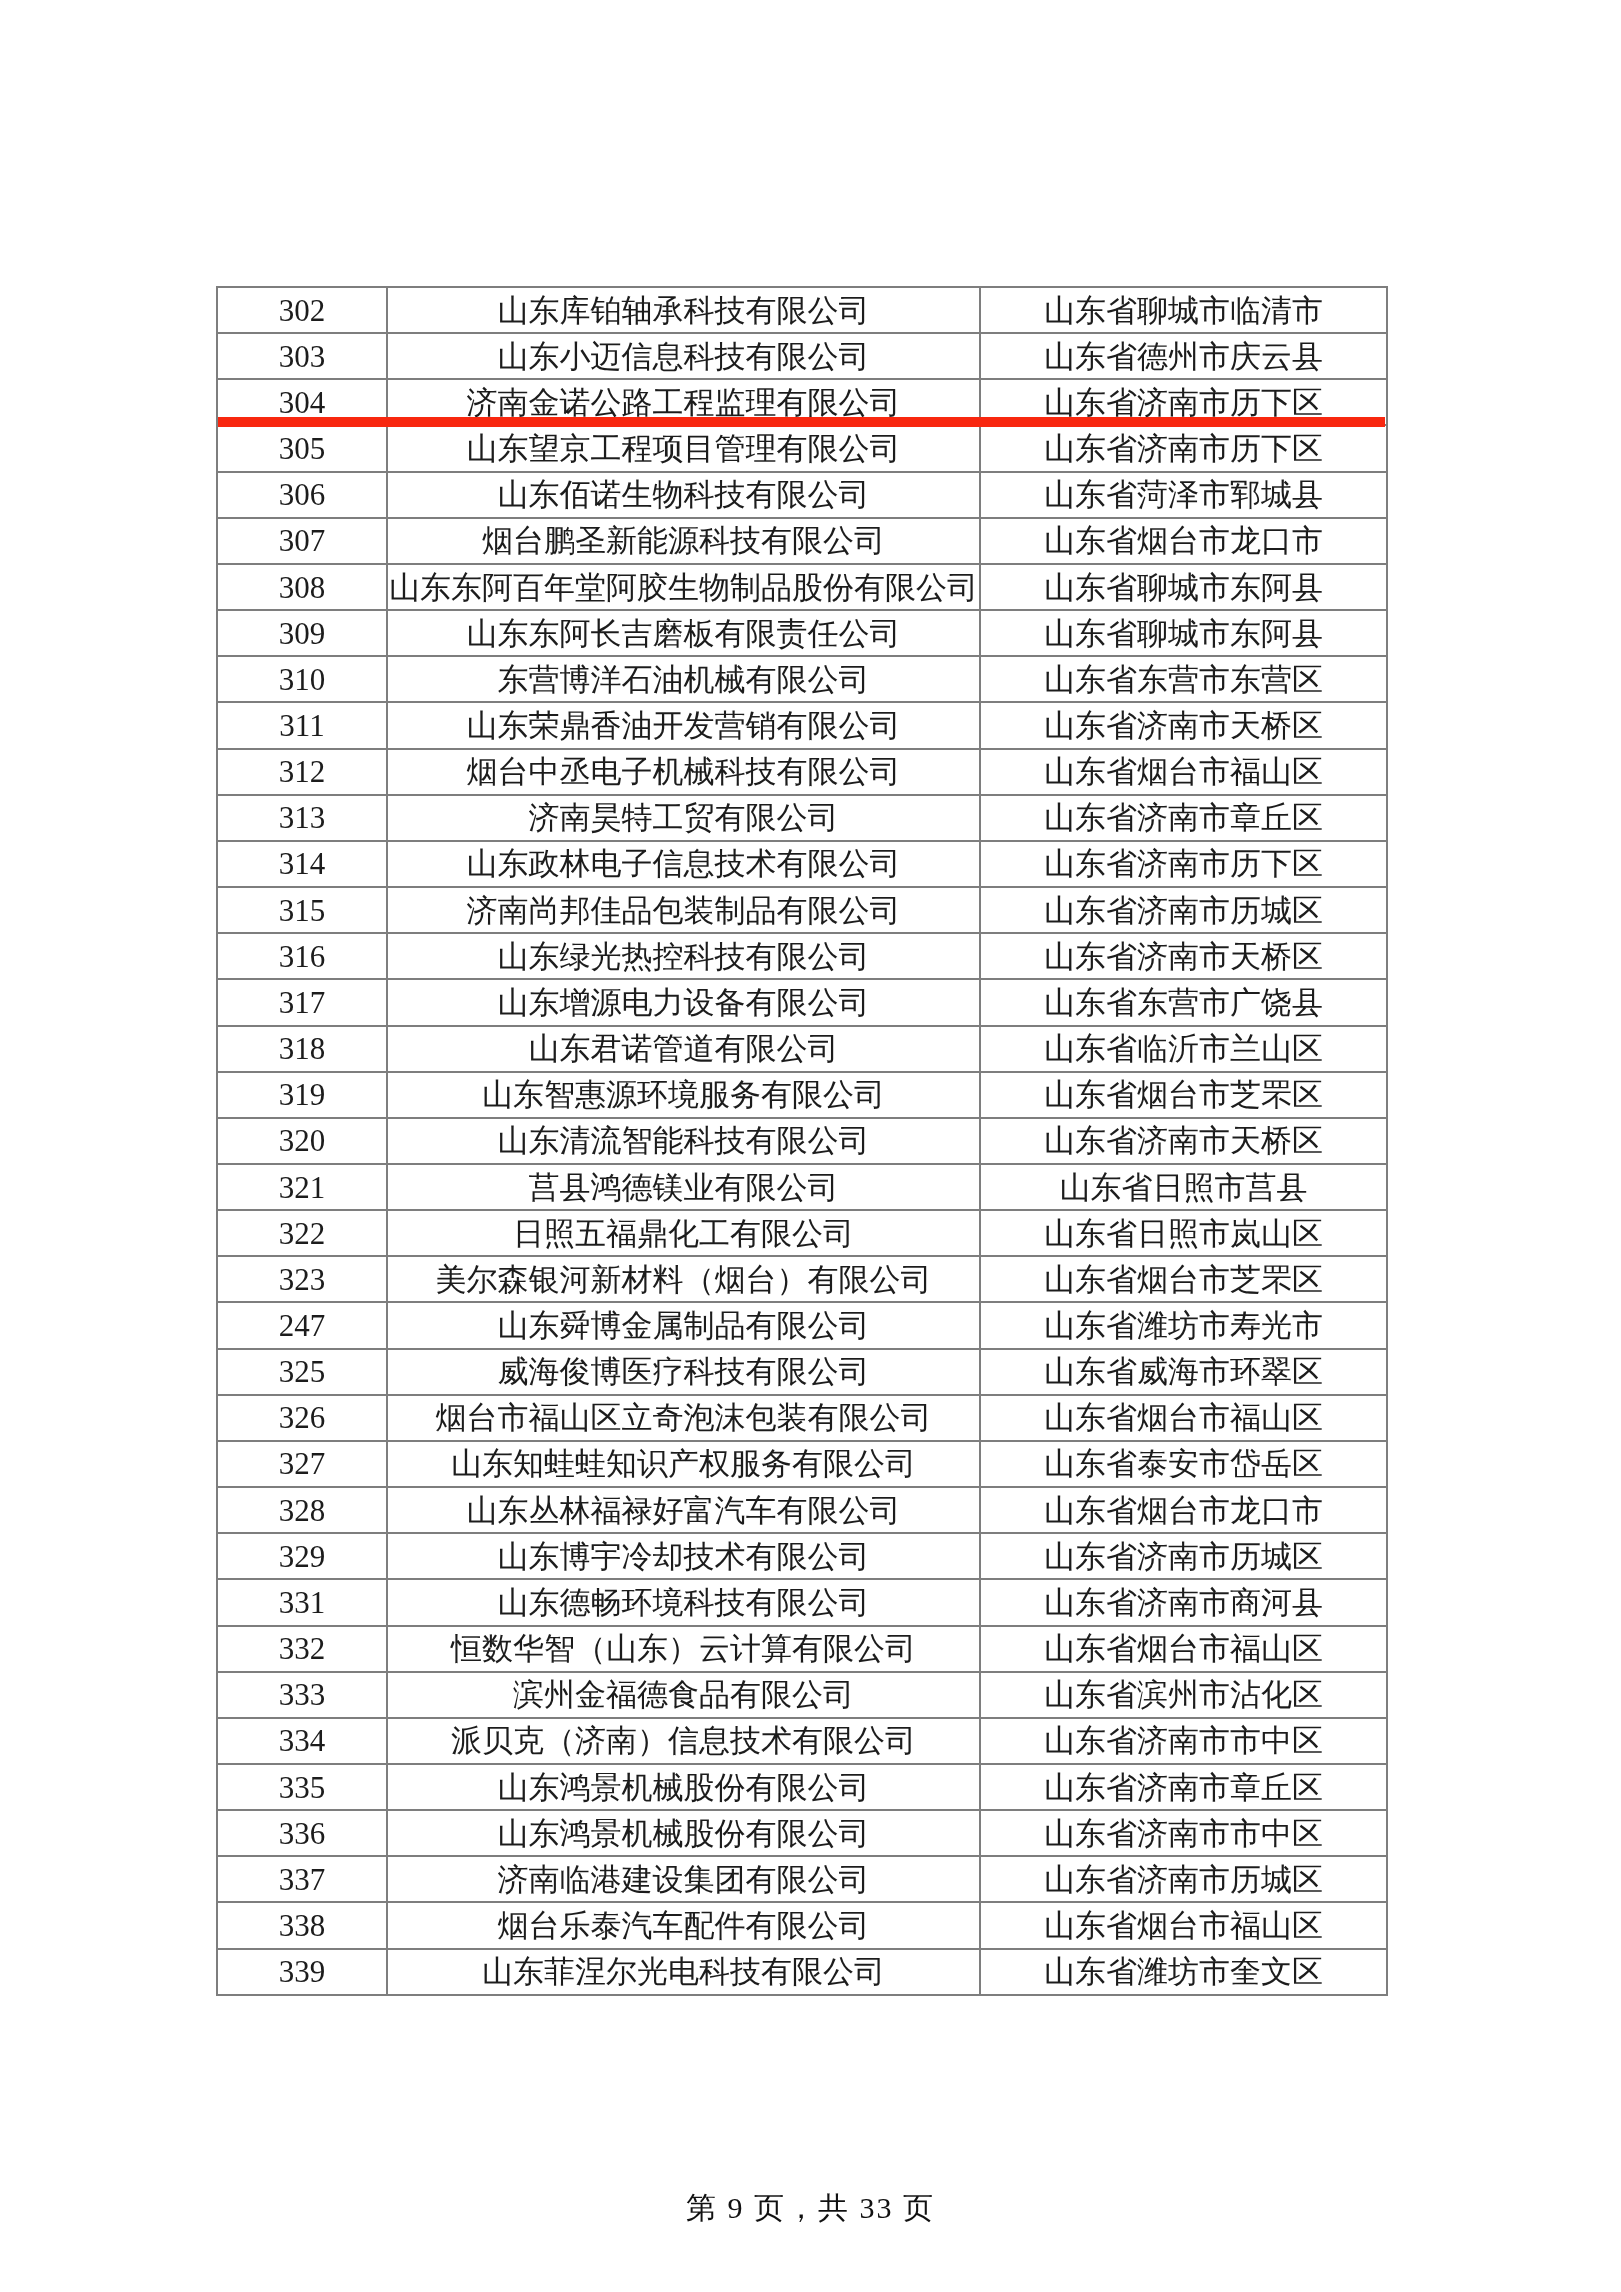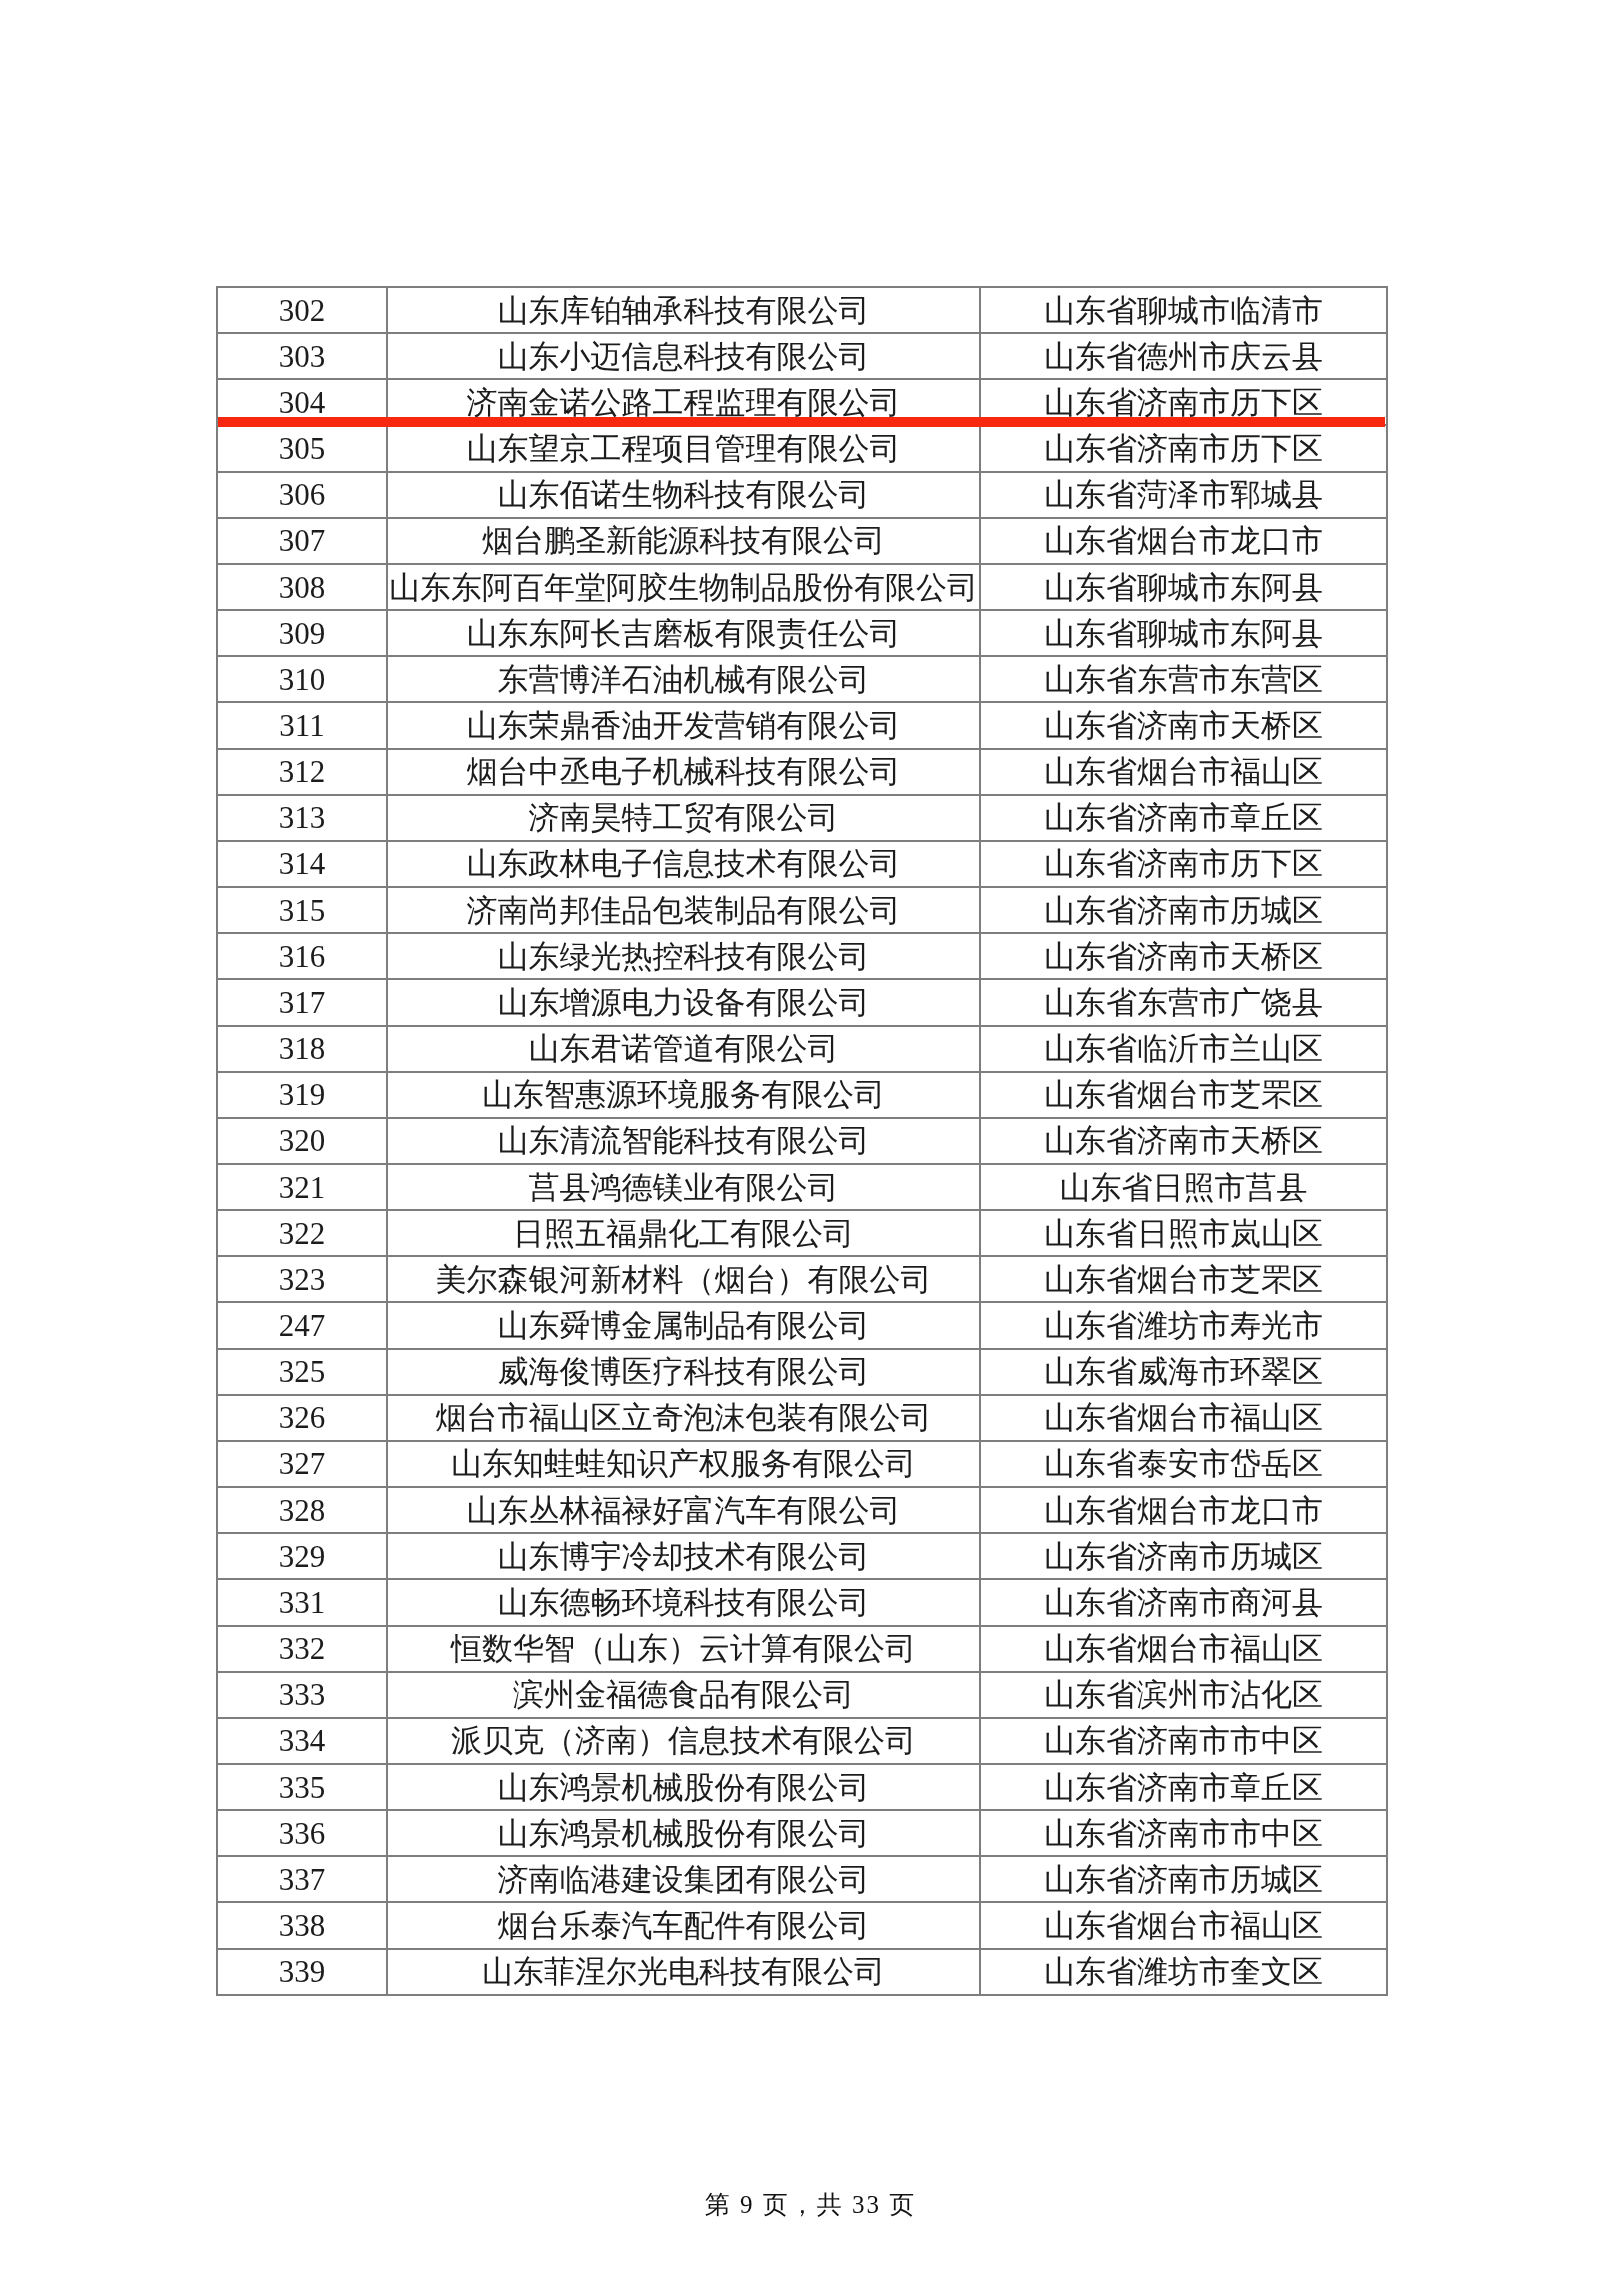--- a/index.html
+++ b/index.html
@@ -54,21 +54,21 @@
     height: 9.8px;
     background: #f8270f;
     z-index: 5;
   }
   .page-footer {
     position: absolute;
     left: 0;
     top: 2188px;
     width: 1621px;
     text-align: center;
-    font-size: 25px;
+    font-size: 30px;
     letter-spacing: 2px;
     color: #111111;
   }
 </style>
 </head>
 <body>
 
 <div class="page">
 
   <table class="company-table">

